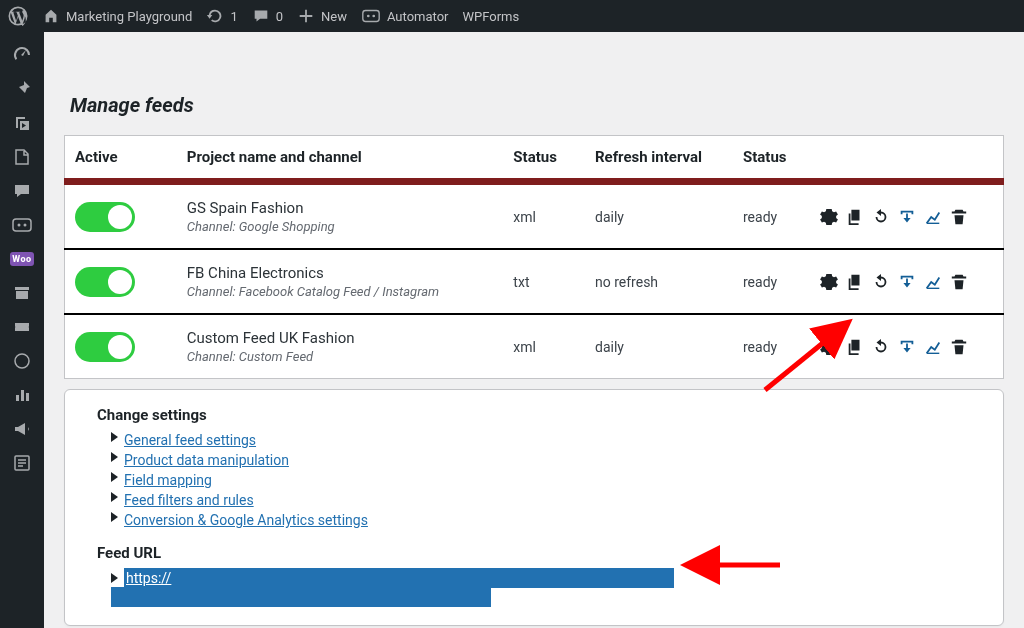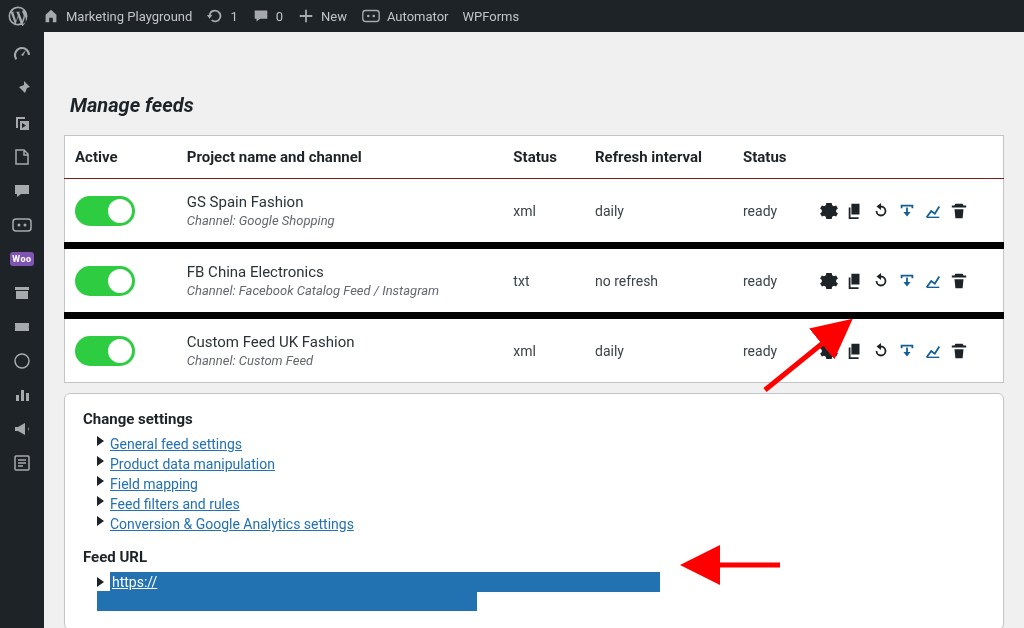--- a/index.html
+++ b/index.html
@@ -15,22 +15,22 @@
 .sidebar .side-item { height: 34px; display: flex; align-items: center; justify-content: center; cursor: pointer; }
 .sidebar svg, .sidebar .woo { fill: #a7aaad; color: #a7aaad; }
 .sidebar .woo { background: #7f54b3; color: #fff; font-size: 9px; font-weight: 800; padding: 2px 2px; border-radius: 3px; letter-spacing: 0.5px; }
 
 
 .main { position: absolute; top: 32px; left: 44px; right: 0; bottom: 0; padding: 0 20px; overflow: auto; }
 .page-title { font-style: italic; font-weight: 700; font-size: 20px; color: #1d2327; padding: 18px 0 18px 6px; margin-top: 43px; }
 
 
 .feeds-table { background: #fff; border: 1px solid #c3c4c7; border-radius: 2px; width: 100%; border-collapse: collapse; }
-.feeds-table th { text-align: left; font-weight: 700; color: #1d2327; padding: 12px 10px; font-size: 15px; border-bottom: 1px solid #7f1d1d; }
-.feeds-table td { padding: 14px 10px; border-bottom: 7px solid #000000; color: #3c434a; font-size: 14px; vertical-align: middle; }
+.feeds-table th { text-align: left; font-weight: 700; color: #1d2327; padding: 12px 10px; font-size: 15px; border-bottom: 7px solid #7f1d1d; }
+.feeds-table td { padding: 14px 10px; border-bottom: 2px solid #000000; color: #3c434a; font-size: 14px; vertical-align: middle; }
 .feeds-table tr:last-child td { border-bottom: none; }
 .col-active { width: 110px; }
 .col-name { width: 320px; }
 .col-format { width: 80px; }
 .col-refresh { width: 145px; }
 .col-status { width: 75px; }
 .col-actions { width: 190px; }
 
 
 .toggle { width: 60px; height: 30px; background: #2ecc40; border-radius: 15px; position: relative; cursor: pointer; }
@@ -38,21 +38,21 @@
 
 
 .proj-name { font-size: 15px; color: #2c3338; }
 .proj-channel { font-style: italic; font-size: 13px; color: #646970; margin-top: 2px; }
 
 
 .actions { display: flex; gap: 8px; align-items: center; }
 .actions svg { cursor: pointer; }
 
 
-.settings-panel { background: #fff; border: 1px solid #c3c4c7; border-radius: 6px; margin-top: 10px; padding: 16px 18px 18px; box-shadow: 0 1px 2px rgba(0,0,0,0.04); }
+.settings-panel { background: #fff; border: 1px solid #c3c4c7; border-radius: 6px; margin-top: 10px; padding: 16px 32px 18px; box-shadow: 0 1px 2px rgba(0,0,0,0.04); }
 .settings-panel .section-title { font-weight: 700; font-size: 15px; color: #1d2327; margin-bottom: 6px; }
 .settings-list { list-style: none; margin-bottom: 14px; }
 .settings-list li { display: flex; align-items: flex-start; gap: 6px; padding: 2px 0 2px 14px; }
 .settings-list a { color: #2271b1; text-decoration: underline; font-size: 14px; }
 .tri { width: 0; height: 0; border-top: 5px solid transparent; border-bottom: 5px solid transparent; border-left: 7px solid #1d2327; }
 .feed-url-line { display: flex; align-items: center; gap: 6px; padding-left: 14px; }
 .feed-url-line a { color: #fff; text-decoration: underline; font-size: 14px; }
 .url-redact { background: #2271b1; height: 20px; }
 .url-redact2 { background: #2271b1; height: 20px; width: 380px; margin-left: 14px; margin-top: -1px; }
 

